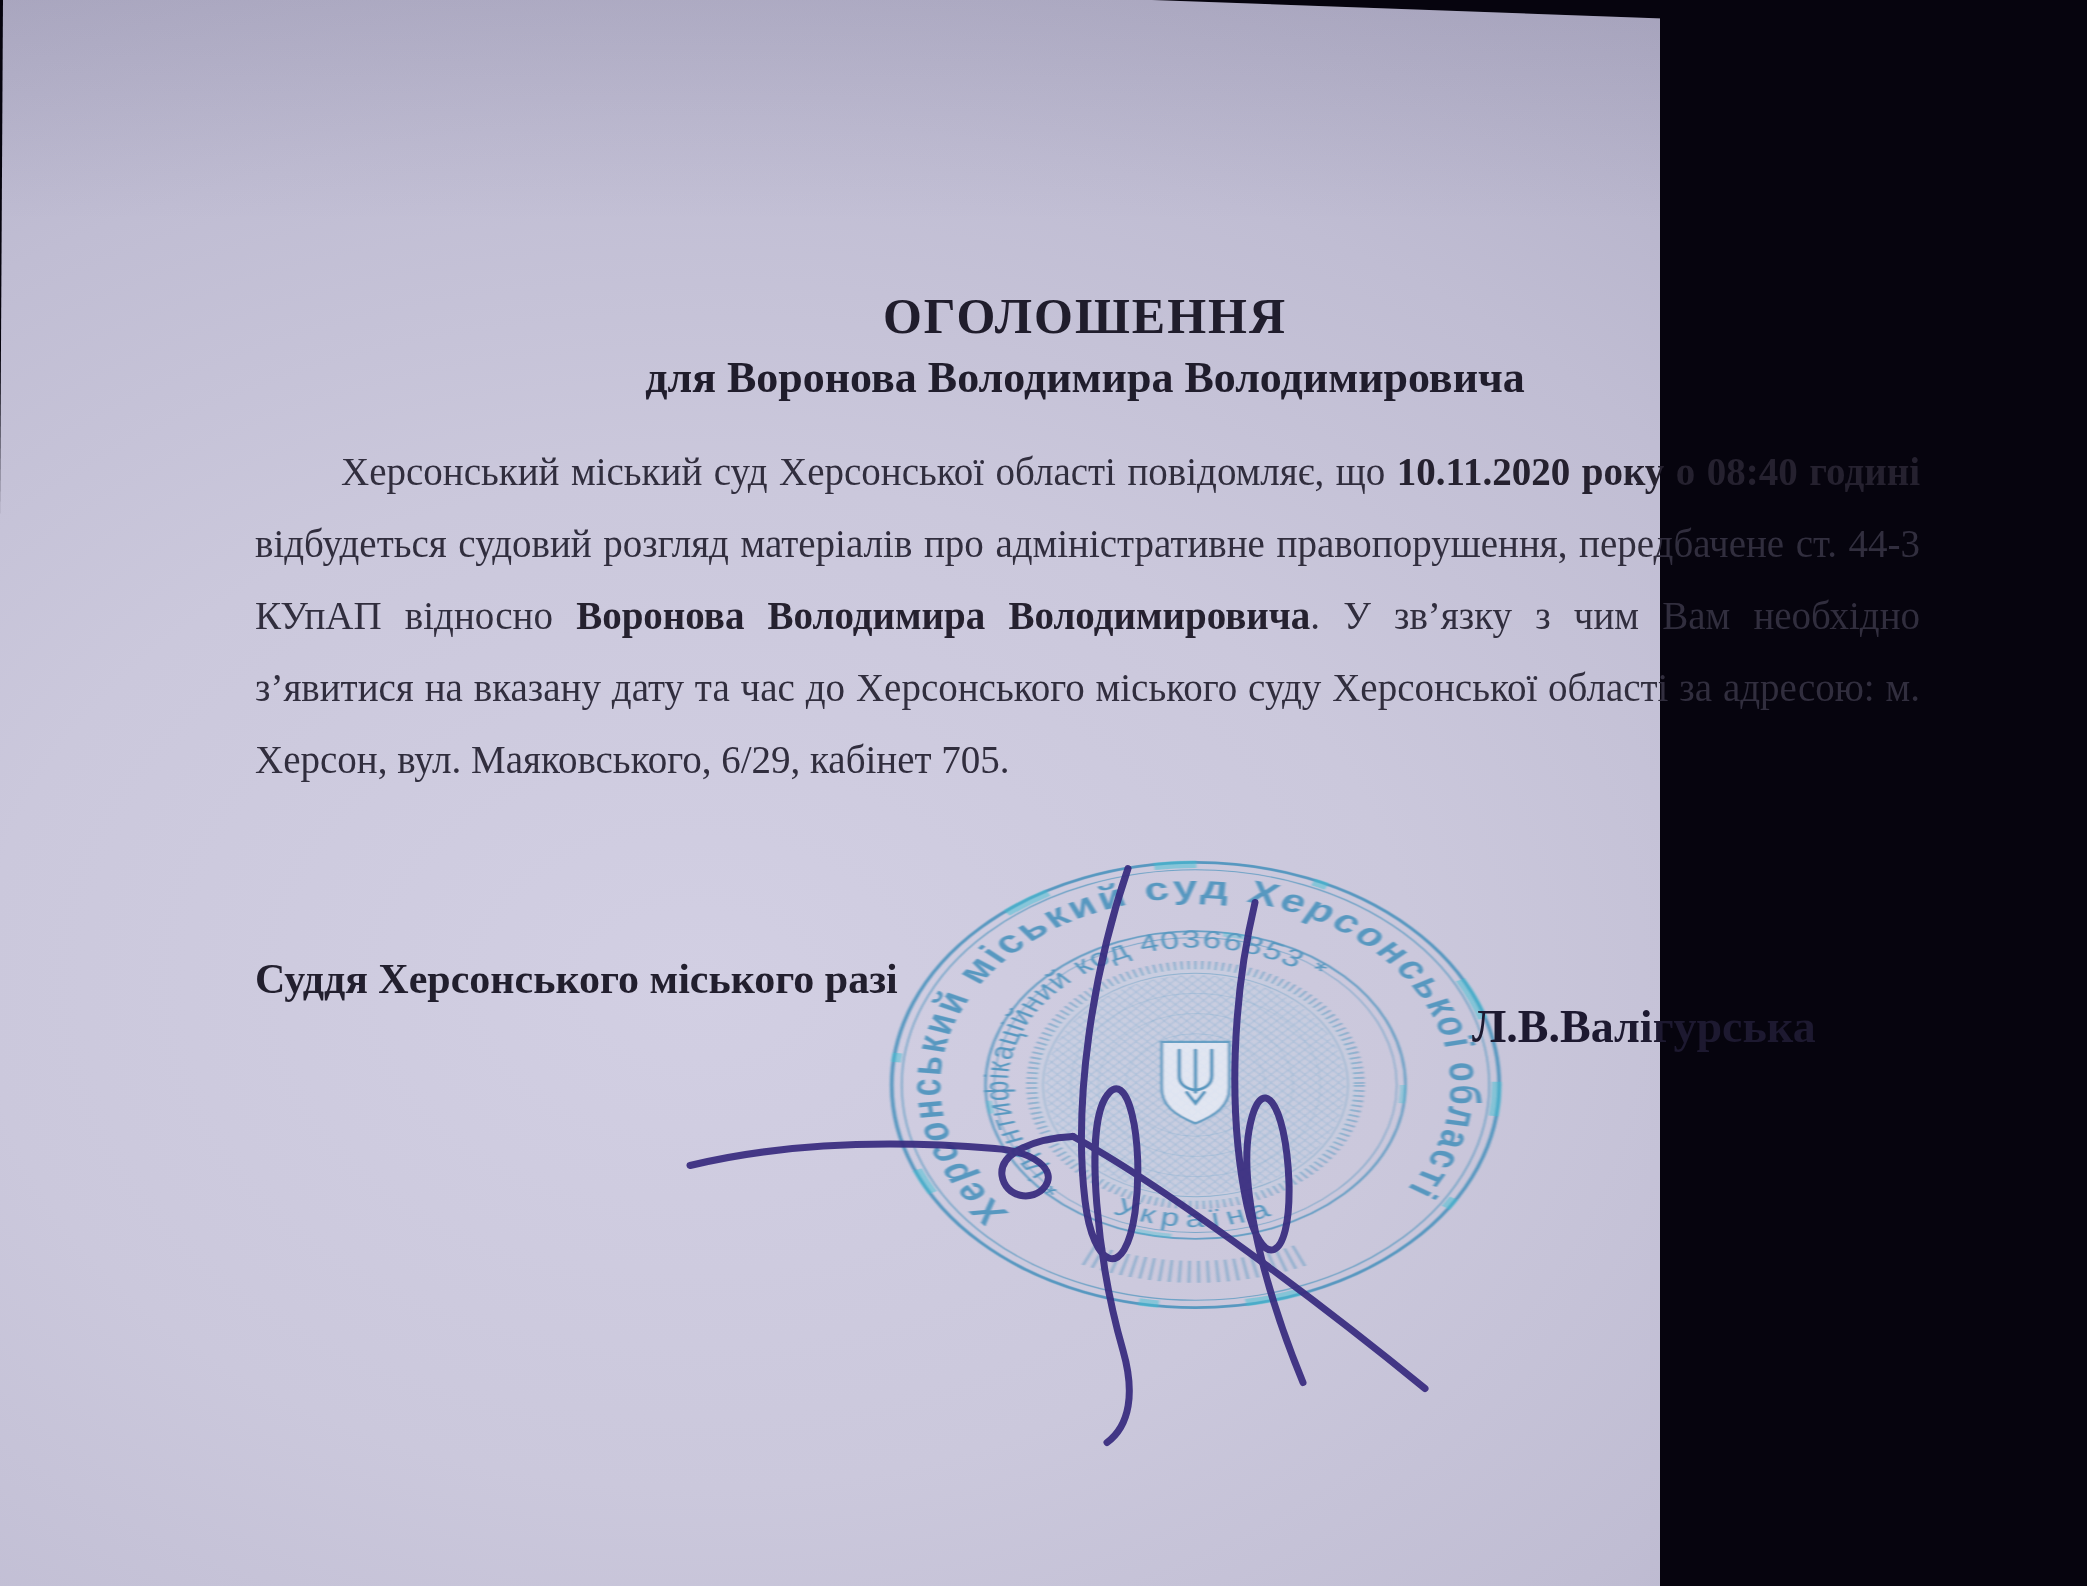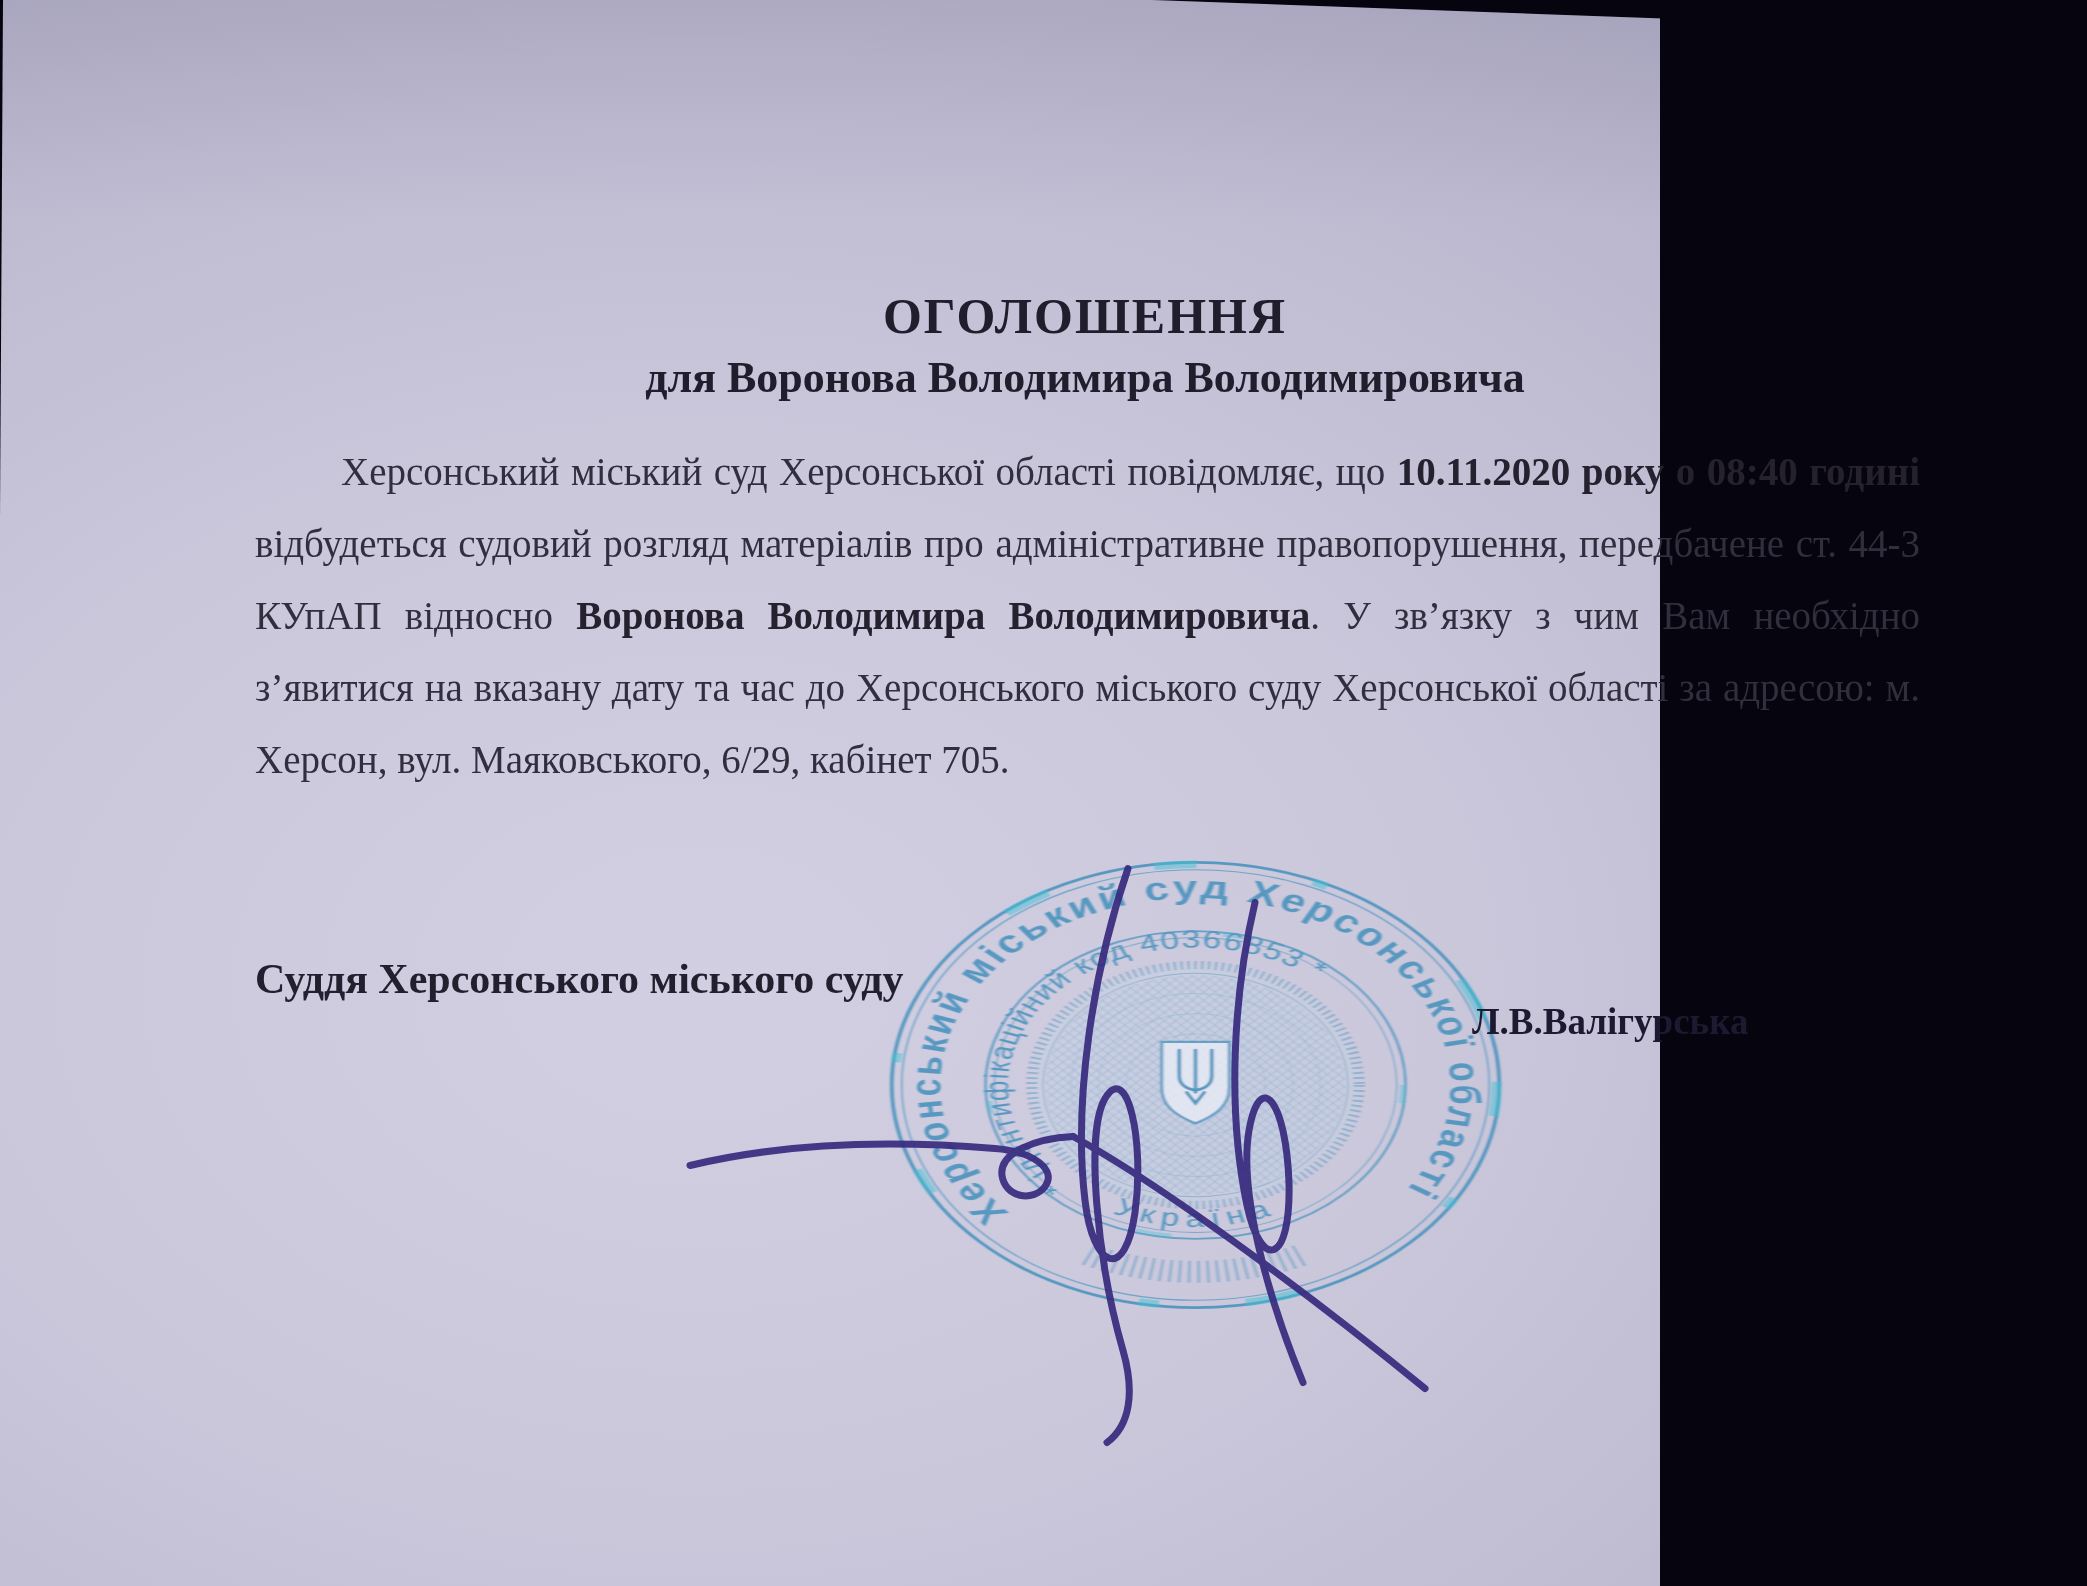--- a/index.html
+++ b/index.html
@@ -21,42 +21,42 @@
   .subtitle{font-size:44px;font-weight:bold;margin-top:8px;line-height:52px;}
 
   .body-text{position:absolute;left:255px;top:436px;width:1665px;
              font-size:39px;line-height:72px;color:#312e3e;}
   .body-text p{margin:0;text-indent:86px;}
   .body-text p.justified{text-align:justify;}
   .body-text strong{color:#25212f;}
 
   .sig-role{position:absolute;left:255px;top:952px;font-size:42px;font-weight:bold;
             line-height:54px;color:#221f2e;}
-  .sig-name{position:absolute;left:1472px;top:1000px;font-size:37px;font-weight:bold;
+  .sig-name{position:absolute;left:1472px;top:1000px;font-size:46px;font-weight:bold;
             color:#1d1930;z-index:4;}
 
   .stamp{position:absolute;left:883px;top:856px;width:625px;height:458px;z-index:2;}
   .signature{position:absolute;left:615px;top:818px;width:860px;height:655px;z-index:3;}
 </style>
 </head>
 <body>
 
 <div class="paper">
 
   <div class="heading">
     <div class="title">ОГОЛОШЕННЯ</div>
     <div class="subtitle">для  Воронова Володимира Володимировича</div>
   </div>
 
   <div class="body-text">
     <p class="justified"><span>Херсонський міський суд Херсонської області  повідомляє, що </span><strong>10.11.2020 року о 08:40 годині</strong><span> відбудеться судовий розгляд матеріалів про адміністративне правопорушення, передбачене ст. 44-3 КУпАП відносно </span><strong>Воронова Володимира Володимировича</strong><span>. У зв’язку з чим Вам необхідно з’явитися на вказану дату та час до Херсонського міського суду Херсонської області за адресою: м. Херсон, вул. Маяковського, 6/29, кабінет 705.</span></p>
   </div>
 
   <div class="sig-role">
-    <div>Суддя Херсонського міського суду</div>
+    <div>Суддя Херсонського міського разі</div>
   </div>
 
   <div class="sig-name">Л.В.Валігурська</div>
 
   <svg class="stamp" viewBox="0 0 500 500" preserveAspectRatio="none">
     <defs>
       <path id="arc-outer" d="M 250,454 A 204,204 0 1 1 250.02,454"></path>
       <path id="arc-inner" d="M 250,400 A 150,150 0 1 1 250.02,400"></path>
       <path id="arc-bottom" d="M 136,354 A 153,153 0 0 0 364,354"></path>
       <pattern id="net" width="9" height="9" patternUnits="userSpaceOnUse">

